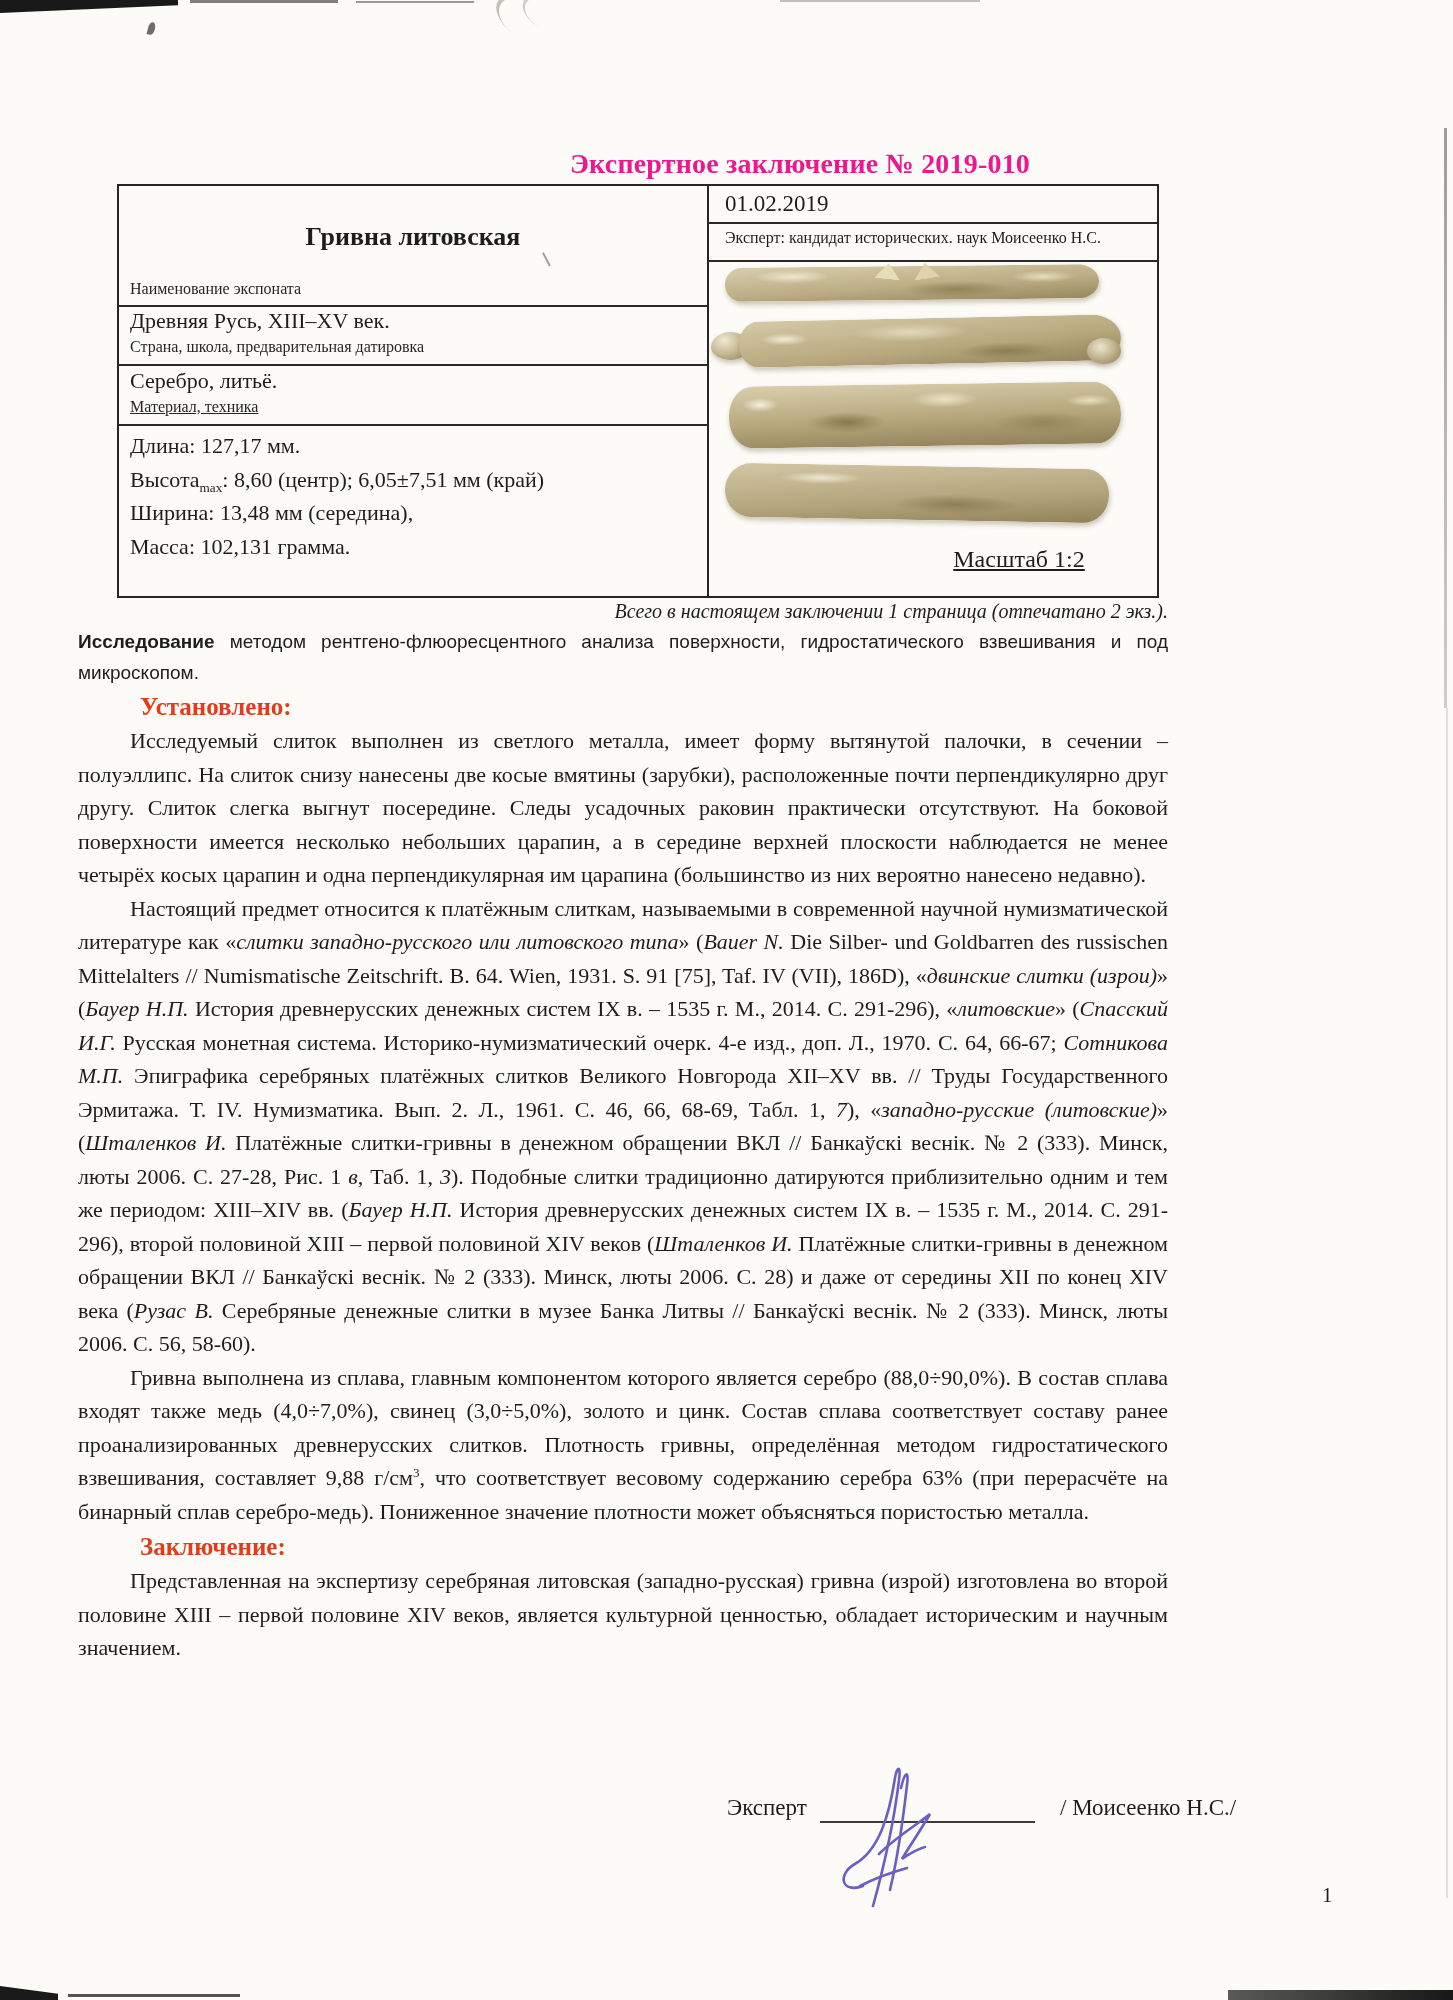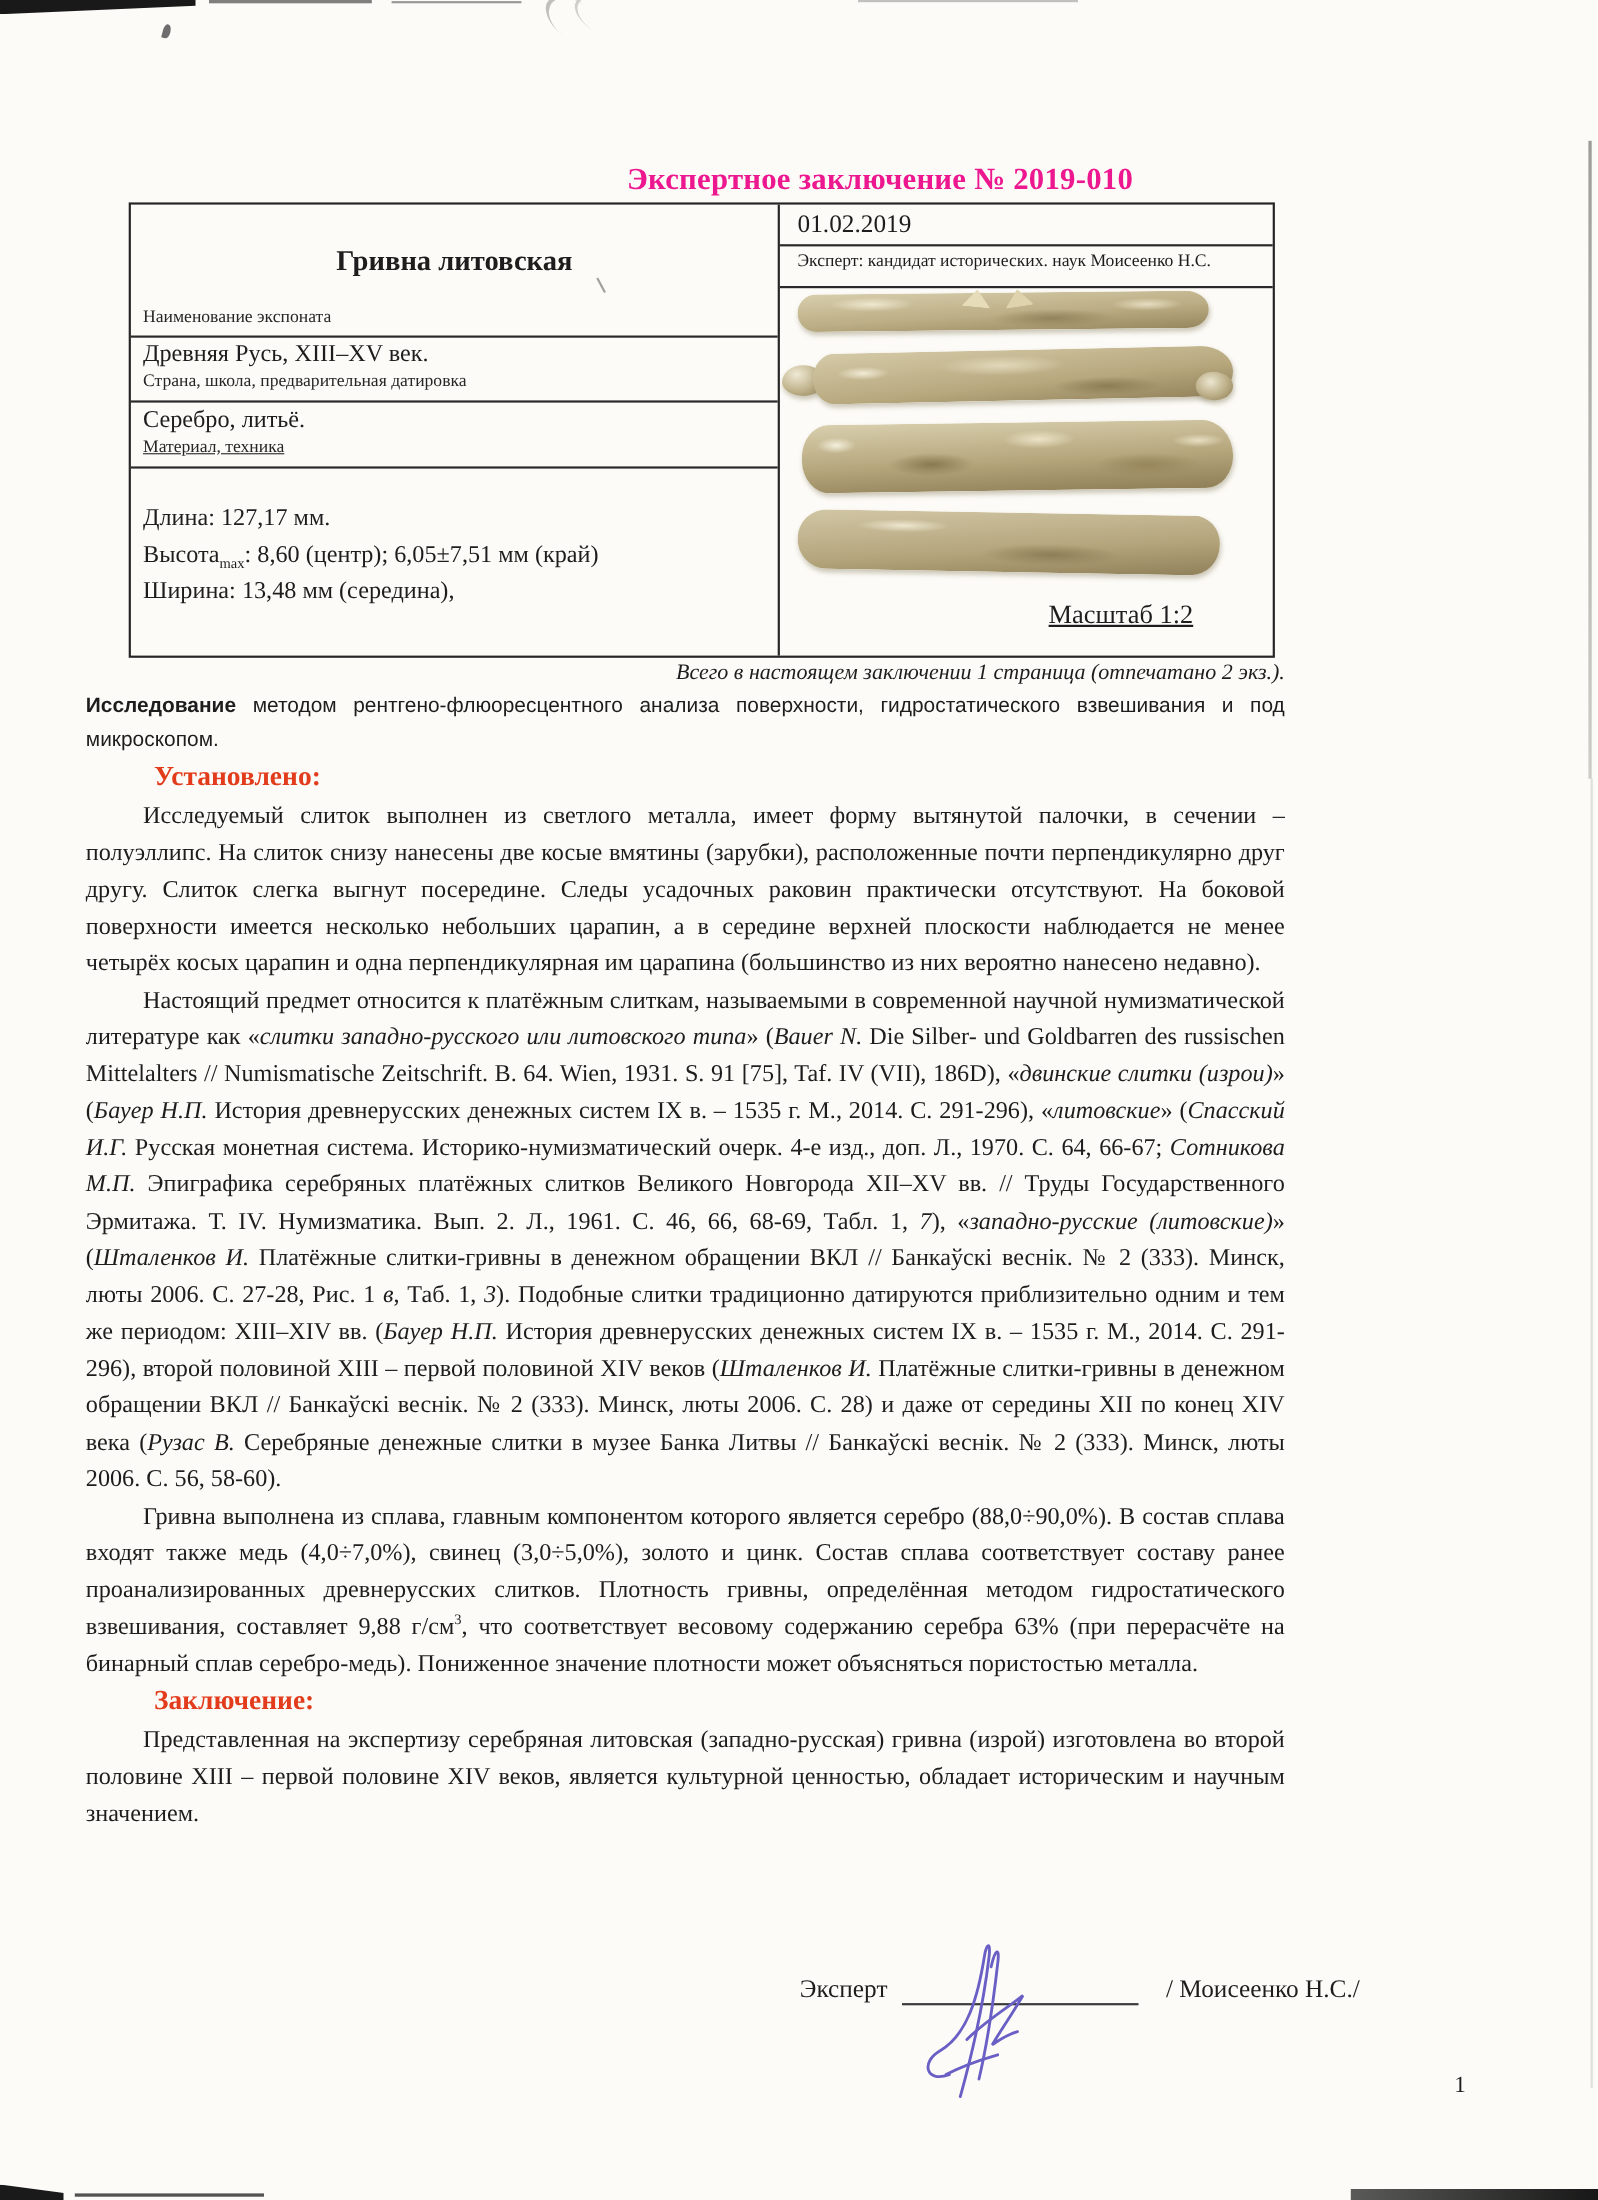--- a/index.html
+++ b/index.html
@@ -33,21 +33,21 @@
   .rb{position:absolute;left:590px;right:0;border-top:2px solid #2a2a2a;}
   .rb1{top:36px}.rb2{top:74px}
   .cell-text{position:absolute;font-size:22px;}
   .name-value{left:0;top:36px;width:588px;text-align:center;font-size:26px;font-weight:bold;}
   .small-label{position:absolute;font-size:16px;color:#262626;}
   .name-label{left:11px;top:94px;}
   .origin-value{left:11px;top:122px;}
   .origin-label{left:11px;top:152px;}
   .material-value{left:11px;top:182px;}
   .material-label{left:11px;top:212px;text-decoration:underline;}
-  .dims{position:absolute;left:11px;top:243px;width:570px;font-size:22px;line-height:33.5px;margin-top:24px;}
+  .dims{position:absolute;left:11px;top:243px;width:570px;font-size:22px;line-height:33.5px;}
   .dim-indent{padding-left:125px;}
   .date-value{left:606px;top:5px;font-size:23px;}
   .expert-value{left:606px;top:43px;font-size:16px;white-space:nowrap;}
   .photo-caption{position:absolute;left:760px;top:360px;width:280px;text-align:center;font-size:24px;text-decoration:underline;}
   
   .ingot,.blob{position:absolute;box-shadow:1px 3px 5px rgba(140,130,100,.45);}
   .i1{left:606px;top:80px;width:374px;height:34px;transform:rotate(-.6deg);
       border-radius:17px 22px 20px 17px/17px;
       background:radial-gradient(ellipse 60px 10px at 18% 28%,#efe8d0,transparent 65%),
                  radial-gradient(ellipse 80px 12px at 62% 70%,#93835c,transparent 70%),
@@ -129,20 +129,21 @@
     <div class="cell-text origin-value">Древняя Русь, XIII–XV век.</div>
     <div class="small-label origin-label">Страна, школа, предварительная датировка</div>
 
     <div class="cell-text material-value">Серебро, литьё.</div>
     <div class="small-label material-label">Материал, техника</div>
 
     <div class="dims">
       <div class="dim-line">Длина: 127,17 мм.</div>
       <div class="dim-line"><span>Высота</span><sub>max</sub><span>: 8,60 (центр); 6,05±7,51 мм (край)</span></div>
       <div class="dim-line">Ширина: 13,48 мм (середина),</div>
+      <div class="dim-line">Масса: 102,131 грамма.</div>
     </div>
 
     <div class="cell-text date-value">01.02.2019</div>
     <div class="cell-text expert-value">Эксперт: кандидат исторических. наук Моисеенко Н.С.</div>
 
     <div class="ingot i1"></div>
     <div class="blob blobL"></div>
     <div class="ingot i2"></div>
     <div class="blob blobR"></div>
     <div class="ingot i3"></div>

